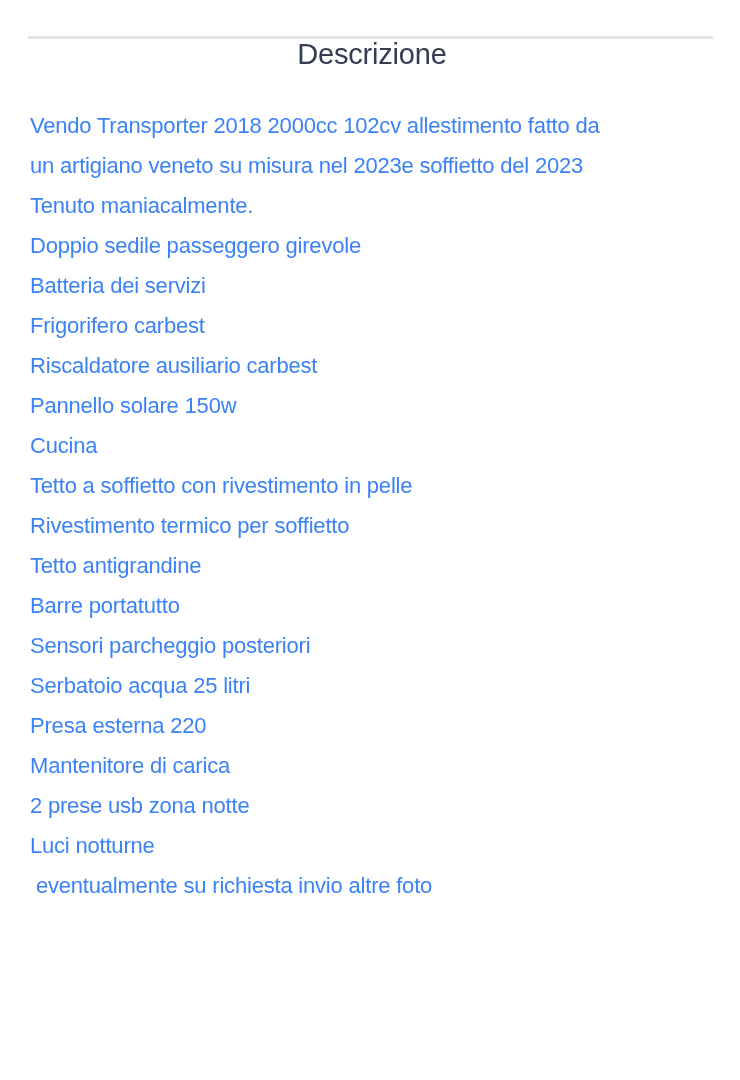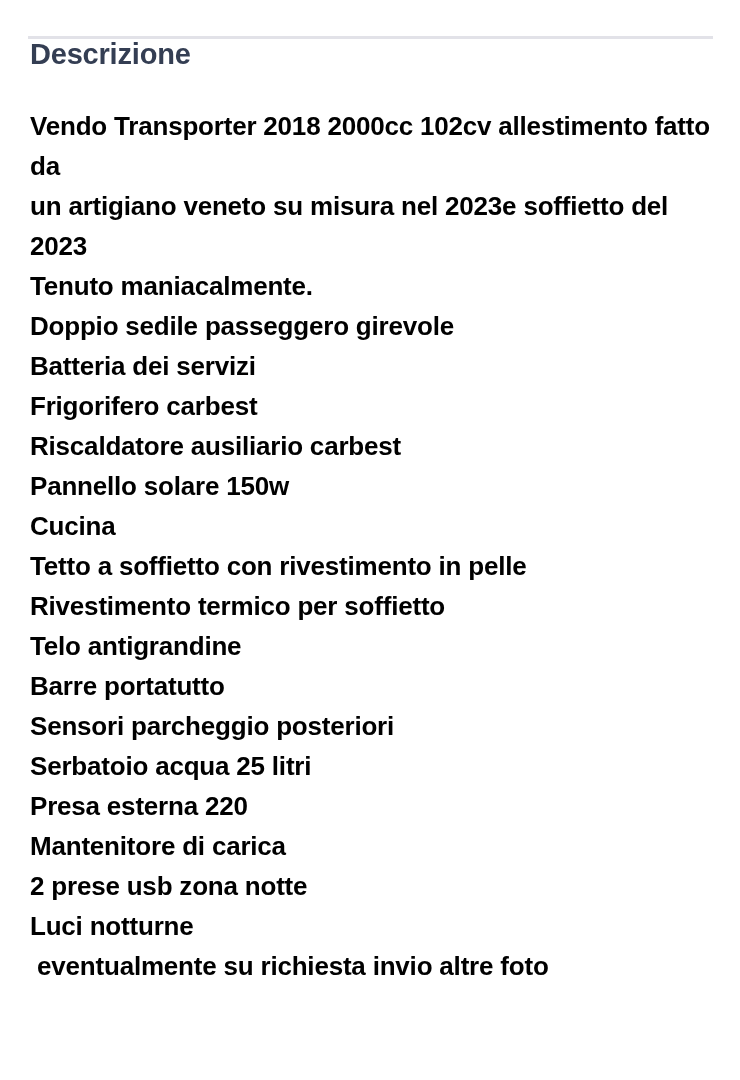--- a/index.html
+++ b/index.html
@@ -25,30 +25,31 @@
     height: 3px;
     background: #e2e2e8;
   }
   .content {
     padding: 0 26px 0 30px;
   }
   .section-title {
     margin: 36px 0 0 0;
     font-size: 29px;
     line-height: 36px;
-    font-weight: 700;
+    font-weight: 400;
     color: #343e53;
     letter-spacing: -0.2px;
+    text-align: center;
   }
   .description {
     margin-top: 34px;
-    font-size: 26px;
+    font-size: 22px;
     line-height: 40px;
-    font-weight: 700;
-    color: #000000;
+    font-weight: 400;
+    color: #3b82f6;
     letter-spacing: -0.2px;
   }
   .description .line {
     white-space: pre-wrap;
     min-height: 40px;
   }
 </style>
 </head>
 <body>
 
@@ -61,21 +62,21 @@
       <div class="line">un artigiano veneto su misura nel 2023e soffietto del 2023</div>
       <div class="line">Tenuto maniacalmente.</div>
       <div class="line">Doppio sedile passeggero girevole</div>
       <div class="line">Batteria dei servizi</div>
       <div class="line">Frigorifero carbest</div>
       <div class="line">Riscaldatore ausiliario carbest</div>
       <div class="line">Pannello solare 150w</div>
       <div class="line">Cucina</div>
       <div class="line">Tetto a soffietto con rivestimento in pelle</div>
       <div class="line">Rivestimento termico per soffietto</div>
-      <div class="line">Telo antigrandine</div>
+      <div class="line">Tetto antigrandine</div>
       <div class="line">Barre portatutto</div>
       <div class="line">Sensori parcheggio posteriori</div>
       <div class="line">Serbatoio acqua 25 litri</div>
       <div class="line">Presa esterna 220</div>
       <div class="line">Mantenitore di carica</div>
       <div class="line">2 prese usb zona notte</div>
       <div class="line">Luci notturne</div>
       <div class="line"> eventualmente su richiesta invio altre foto</div>
     </div>
   </div>

